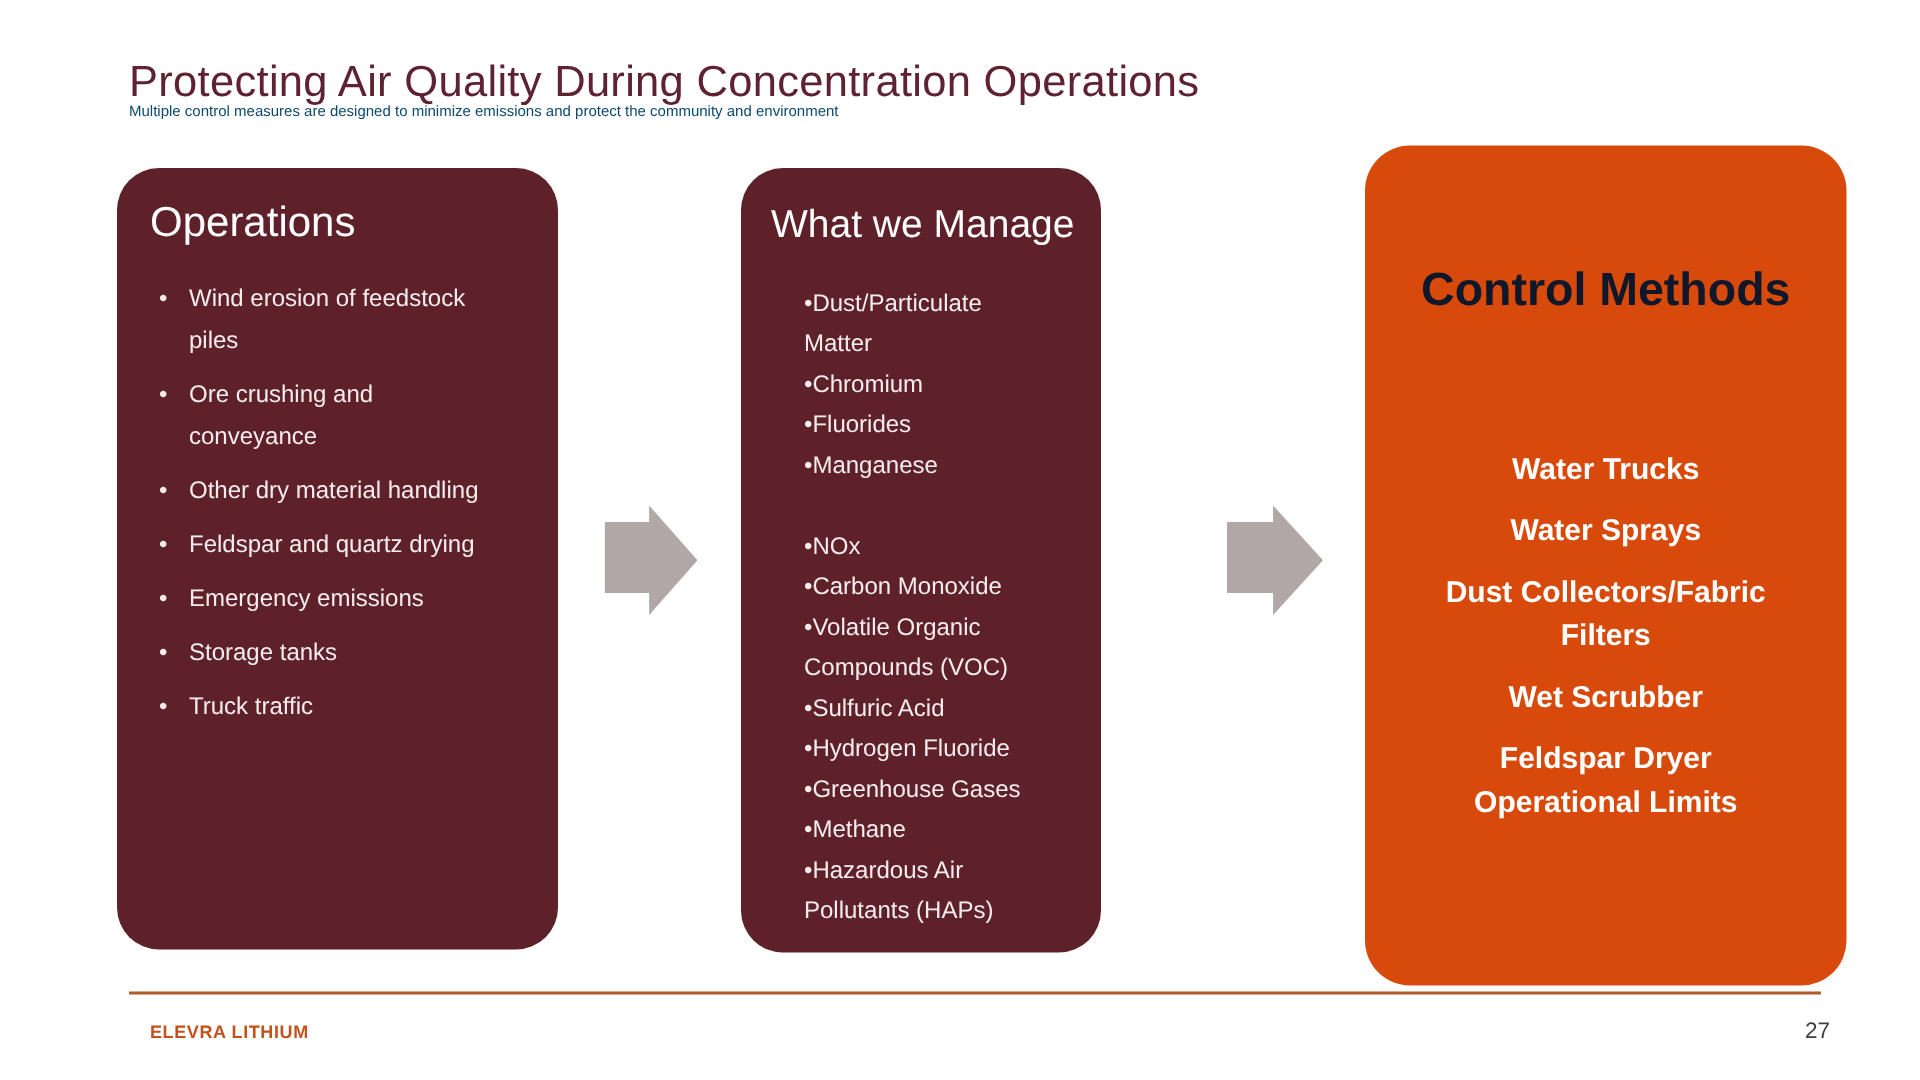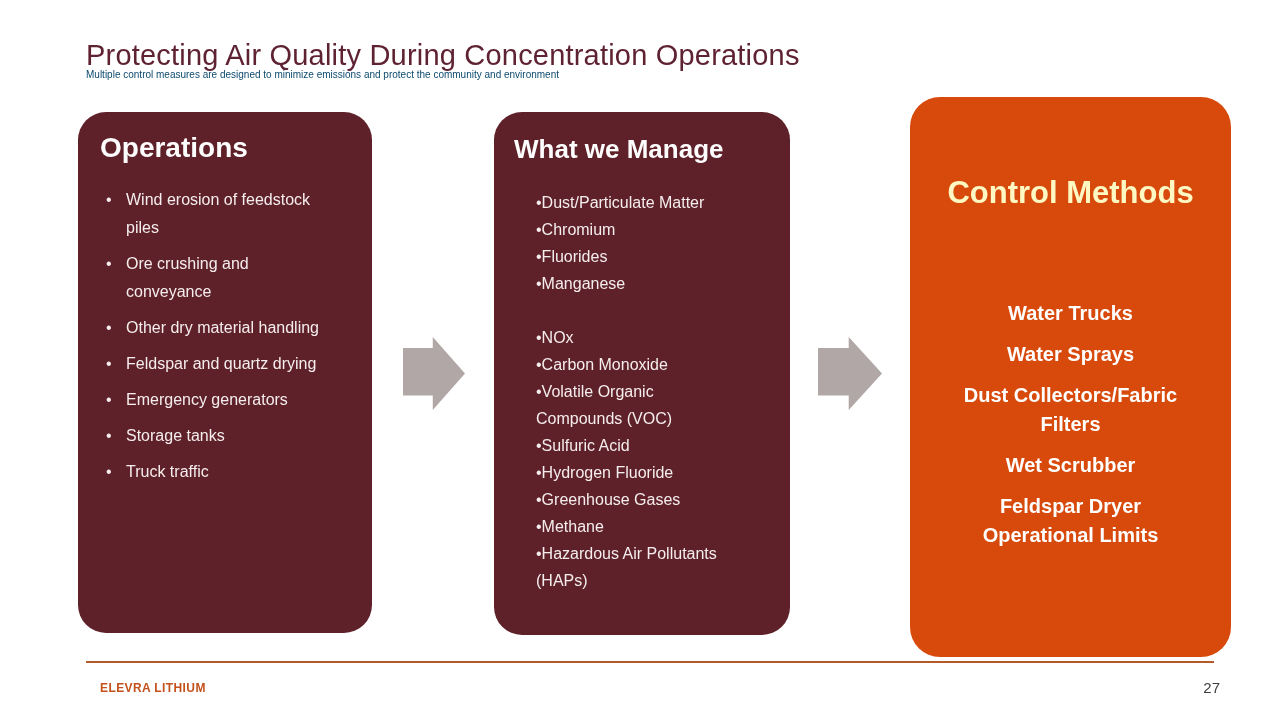--- a/index.html
+++ b/index.html
@@ -13,43 +13,43 @@
     font-size:29px;color:#5f2232;font-weight:normal;letter-spacing:.2px;
   }
   .subtitle{
     position:absolute;left:76px;top:69px;width:1100px;
     font-size:10px;color:#0c4a6e;
   }
   .box{position:absolute;color:#ffffff;}
   .box-maroon{background:#5e2129;border-radius:28px;}
   .box-orange{background:#d84a0c;border-radius:30px;}
   .box-ops{left:68px;top:112px;width:294px;height:521px;}
-  .box-manage{left:484px;top:112px;width:296px;height:523px;}
+  .box-manage{left:484px;top:112px;width:240px;height:523px;}
   .box-control{left:900px;top:97px;width:321px;height:560px;}
 
   .box-heading{
-    font-weight:bold;color:#fdfdfd;margin:0;
+    font-weight:normal;color:#fdfdfd;margin:0;
   }
   .ops-heading{font-size:28px;padding:20px 0 0 22px;}
   .manage-heading{font-size:26px;padding:22px 0 0 20px;}
 
   .ops-list{list-style:none;margin:22px 0 0 0;padding:0 0 0 26px;}
   .ops-list li{
     position:relative;padding-left:22px;max-width:212px;
     font-size:16px;line-height:28px;margin-bottom:8px;color:#f5eded;
   }
   .ops-list li::before{content:"\2022";position:absolute;left:2px;}
 
   .manage-list{list-style:none;margin:24px 0 0 0;padding:0 50px 0 42px;}
   .manage-list li{font-size:16px;line-height:27px;color:#f5eded;}
   .manage-list li::before{content:"\2022";}
   .group-gap{margin-top:27px;}
 
   .control-heading{
-    text-align:center;font-weight:bold;font-size:31px;margin:78px 0 0 0;color:#fef9c3;
+    text-align:center;font-weight:bold;font-size:31px;margin:78px 0 0 0;color:#0f172a;
   }
   .control-list{list-style:none;margin:88px 0 0 0;padding:0 34px;}
   .control-list li{
     text-align:center;font-weight:bold;font-size:20px;line-height:29px;
     margin-bottom:12px;color:#ffffff;
   }
 
   .arrow{
     position:absolute;background:#b2a7a7;
     clip-path:polygon(0 15%,48% 15%,48% 0,100% 50%,48% 100%,48% 80%,0 80%);
@@ -76,21 +76,21 @@
   <h1 class="title">Protecting Air Quality During Concentration Operations</h1>
   <div class="subtitle">Multiple control measures are designed to minimize emissions and protect the community and environment</div>
 
   <div class="box box-maroon box-ops">
     <h2 class="box-heading ops-heading">Operations</h2>
     <ul class="ops-list">
       <li>Wind erosion of feedstock piles</li>
       <li>Ore crushing and conveyance</li>
       <li>Other dry material handling</li>
       <li>Feldspar and quartz drying</li>
-      <li>Emergency generators</li>
+      <li>Emergency emissions</li>
       <li>Storage tanks</li>
       <li>Truck traffic</li>
     </ul>
   </div>
 
   <div class="arrow arrow-1"></div>
 
   <div class="box box-maroon box-manage">
     <h2 class="box-heading manage-heading">What we Manage</h2>
     <ul class="manage-list">

